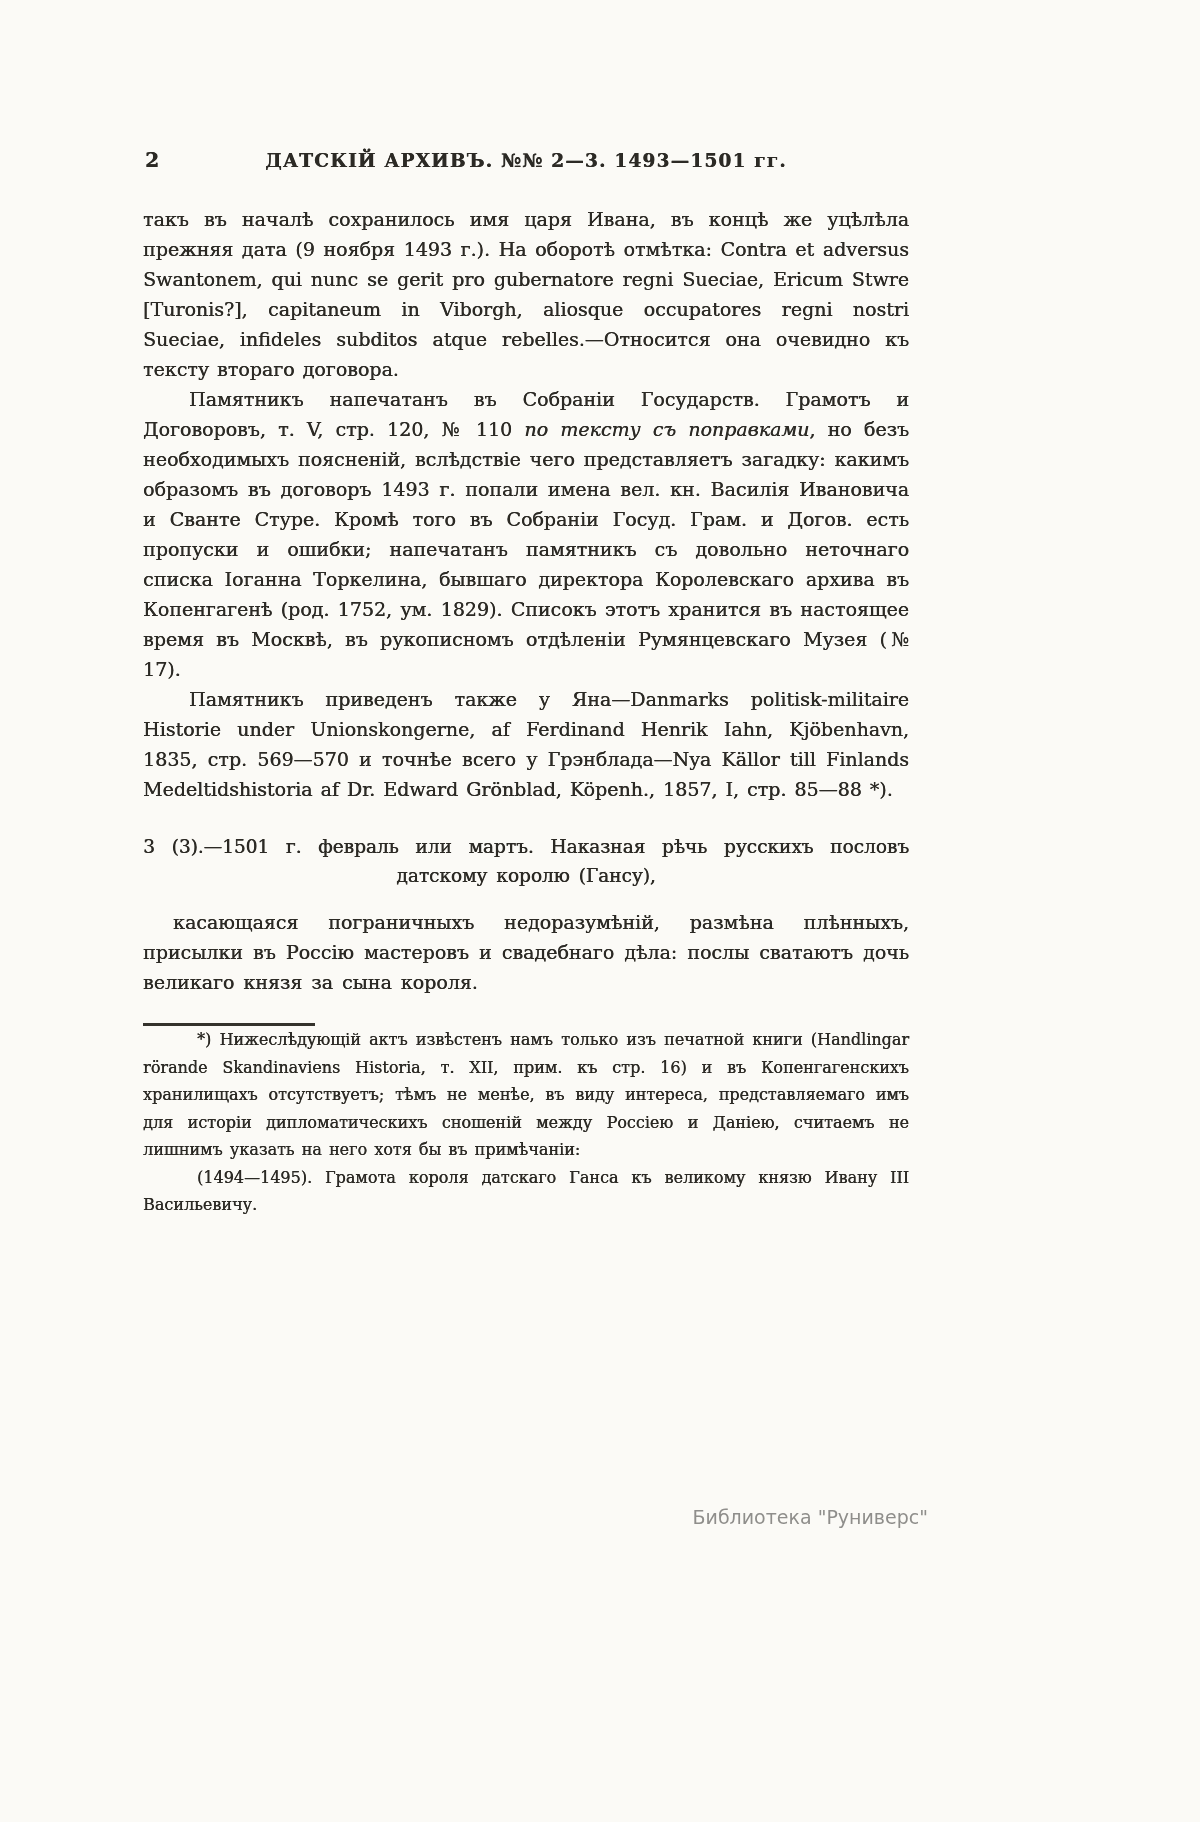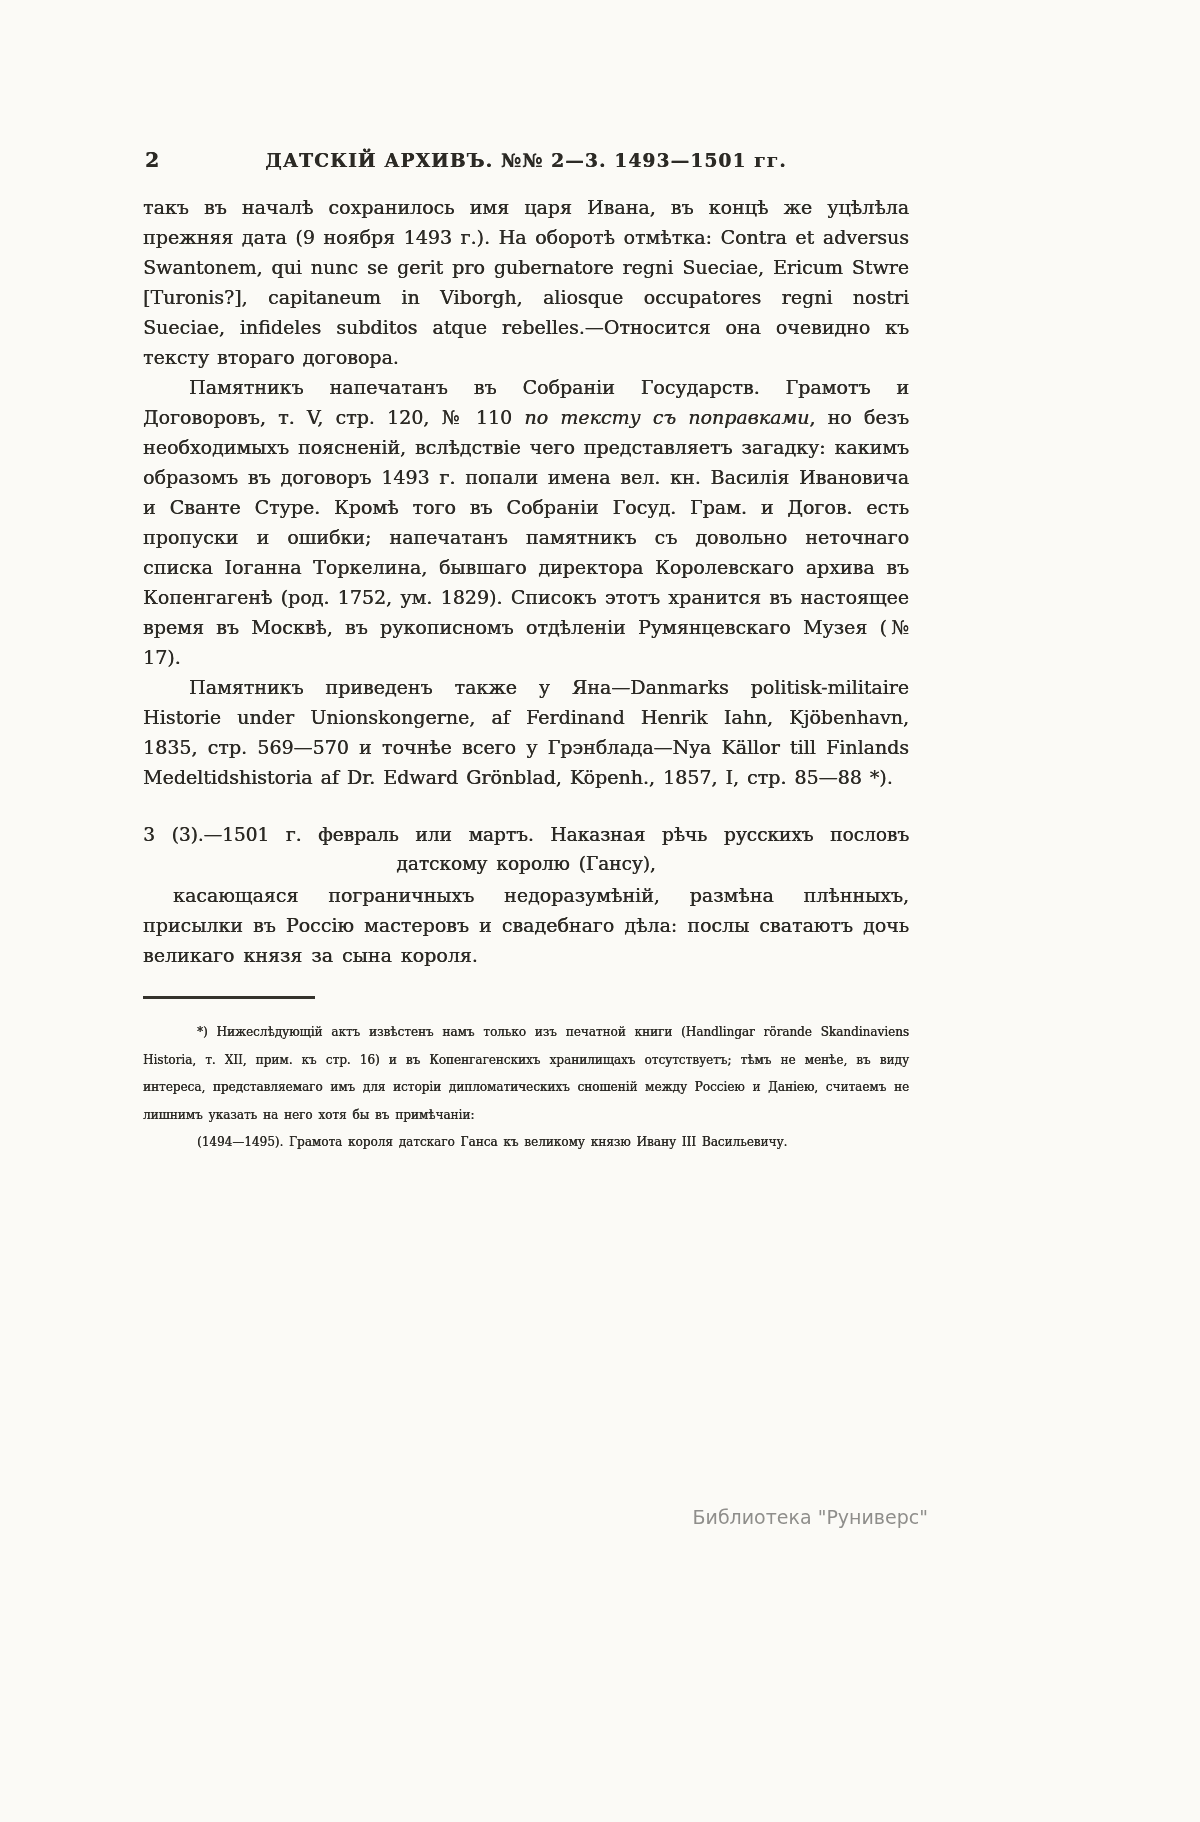--- a/index.html
+++ b/index.html
@@ -36,21 +36,21 @@
     width: 700px;
     margin: 4px auto;
     text-align: center;
     font-size: 18.5px;
     font-weight: bold;
     letter-spacing: 1.2px;
     text-shadow: 0.4px 0 0 currentColor;
   }
   .text-block {
     position: absolute;
-    top: 192px;
+    top: 204px;
     left: 143px;
     width: 766px;
     font-size: 19px;
     line-height: 30px;
     text-align: justify;
     word-spacing: 2px;
     text-shadow: 0.35px 0 0 currentColor;
   }
   .para { margin: 0; }
   .indent { text-indent: 46px; }
@@ -59,33 +59,32 @@
     margin-top: 28px;
     font-size: 18.5px;
     line-height: 29px;
     font-weight: normal;
     text-align: justify;
     text-align-last: center;
     word-spacing: 3px;
     text-shadow: 0.45px 0 0 currentColor;
   }
   .entry-sub {
-    margin-top: 2px;
+    margin-top: 17px;
     text-indent: 30px;
     word-spacing: 3px;
   }
   .footnote-rule {
     margin-top: 26px;
     width: 172px;
     height: 3px;
     background: #34322c;
   }
   .footnote {
-    margin-top: 20px;
-    font-size: 12px;
+    font-size: 16px;
     line-height: 27.5px;
     word-spacing: 2px;
     text-shadow: 0.3px 0 0 currentColor;
   }
   .fpara {
     text-indent: 54px;
     text-align: justify;
   }
   .watermark {
     position: absolute;

